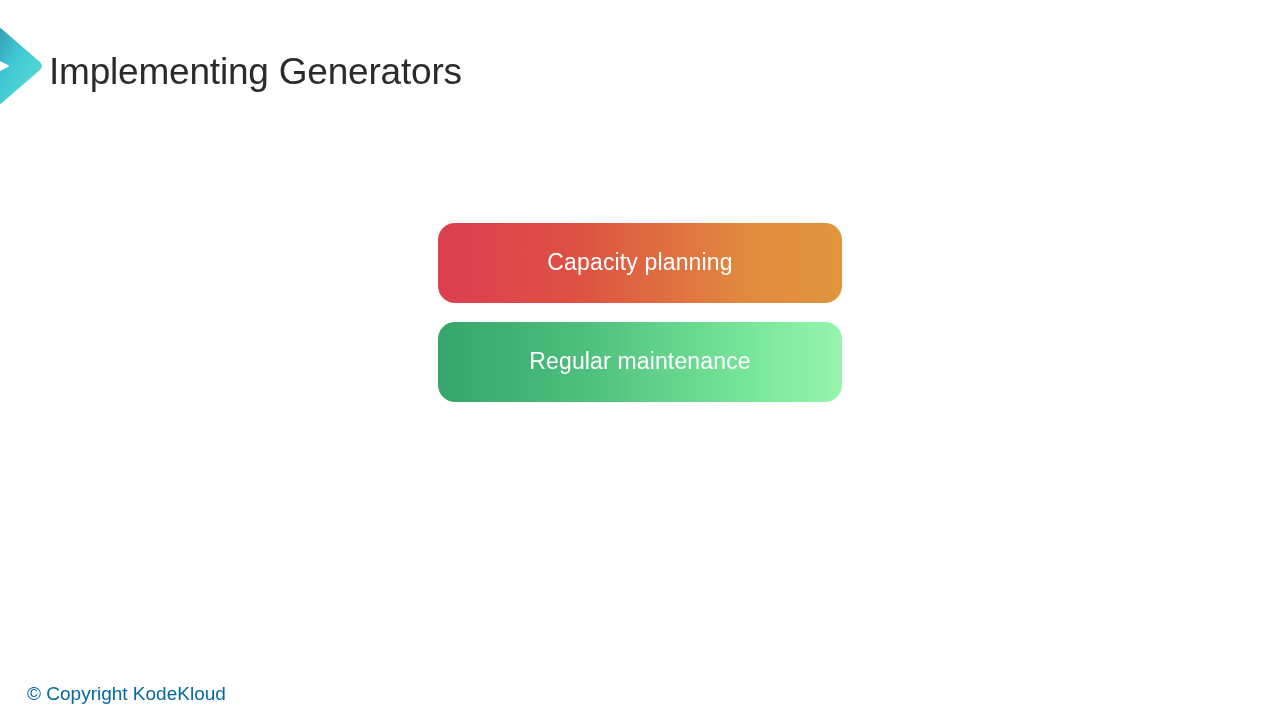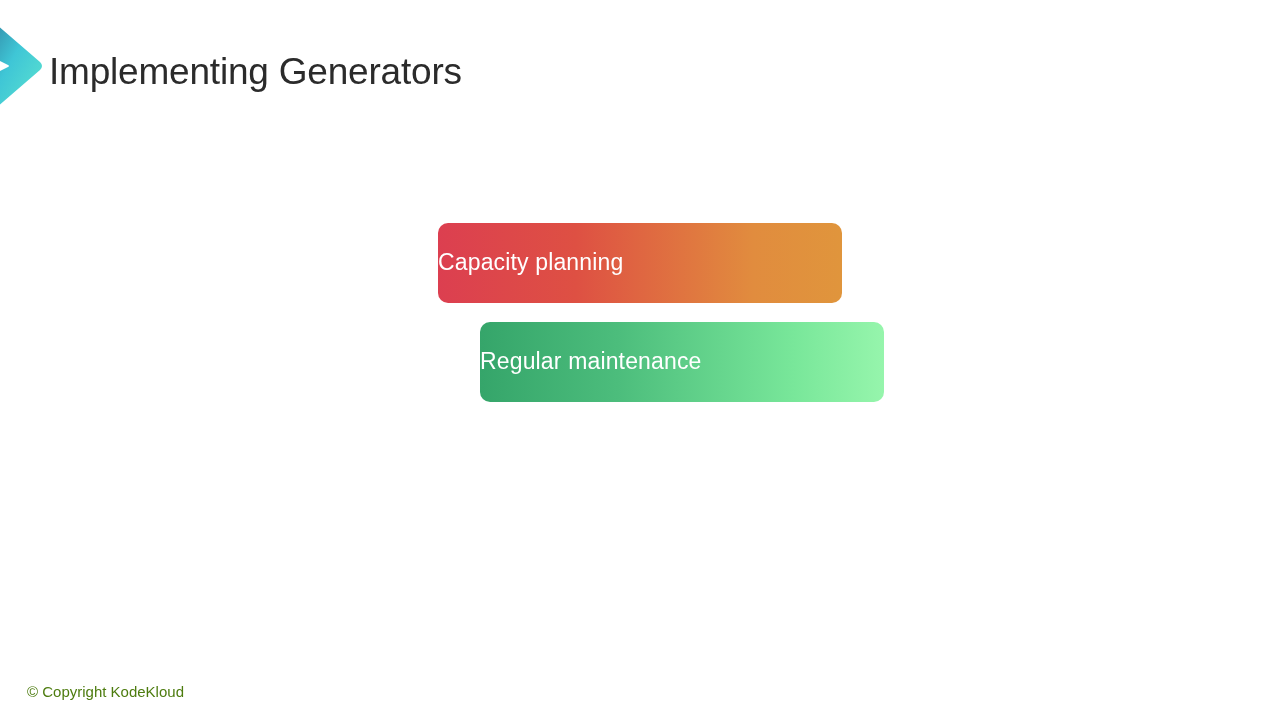--- a/index.html
+++ b/index.html
@@ -56,51 +56,52 @@
     position: absolute;
     left: 438px;
     top: 223px;
     width: 404px;
   }
 
   .bar {
     position: relative;
     width: 404px;
     height: 80px;
-    border-radius: 10px;
+    border-radius: 17px;
     margin-bottom: 19px;
     display: flex;
     align-items: center;
+    justify-content: center;
     box-sizing: border-box;
   }
   .bar:last-child { margin-bottom: 0; }
 
   .bar-label {
     font-size: 23px;
     font-weight: 400;
     line-height: 1.2;
     letter-spacing: 0.15px;
     text-align: center;
     white-space: nowrap;
     color: #ffffff;
   }
 
   .bar-1 { background: linear-gradient(90deg, #dc3f50 0%, #de5043 34%, #e18c3e 78%, #e0953c 100%); }
   .bar-2 { background: linear-gradient(90deg, #dfa0d4 0%, #dfa7c9 30%, #e3a8a6 72%, #e5a899 100%); }
   .bar-2 .bar-label { color: rgba(255,255,255,0.93); }
-  .bar-3 { background: linear-gradient(90deg, #35a56a 0%, #4cbd7c 34%, #79e79a 78%, #96f5ac 100%); margin-left: 42px; }
+  .bar-3 { background: linear-gradient(90deg, #35a56a 0%, #4cbd7c 34%, #79e79a 78%, #96f5ac 100%); }
 
   
   .footer-copyright {
     position: absolute;
     left: 27px;
     top: 683px;
-    font-size: 15px;
+    font-size: 19px;
     font-weight: 400;
-    color: #4d7c0f;
+    color: #0369a1;
     white-space: nowrap;
     text-align: right;
   }
 </style>
 </head>
 <body>
 
 <div class="slide">
 
   <div class="header">

